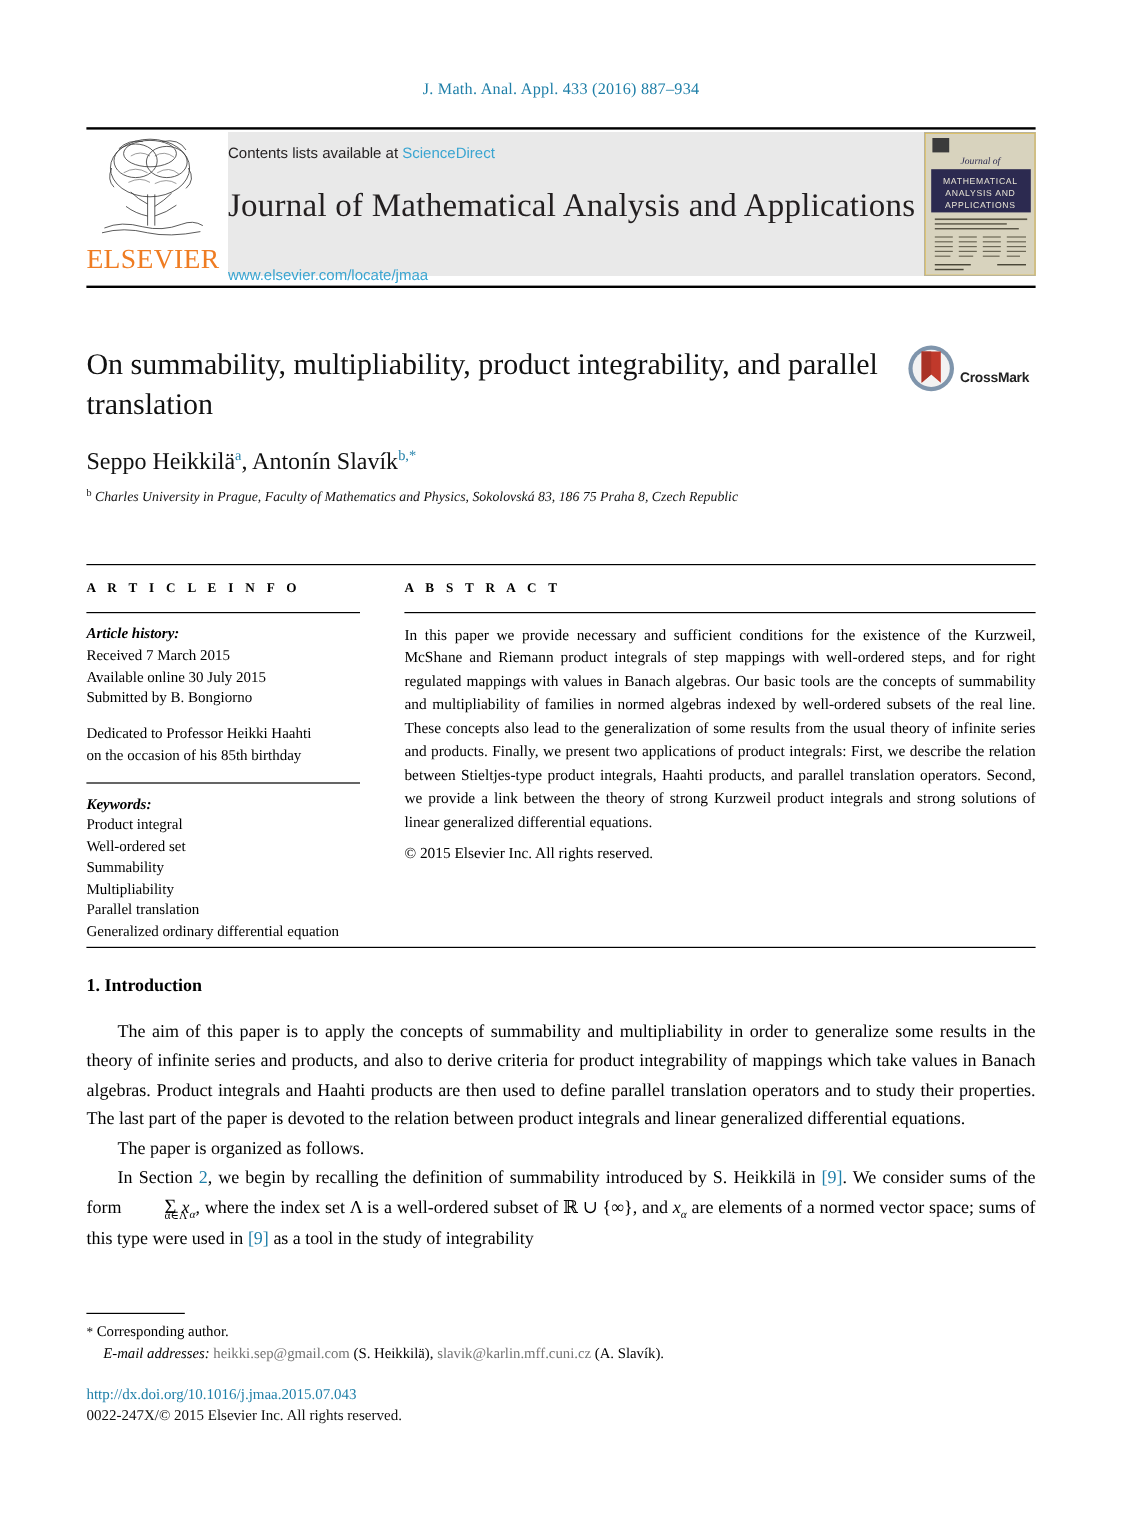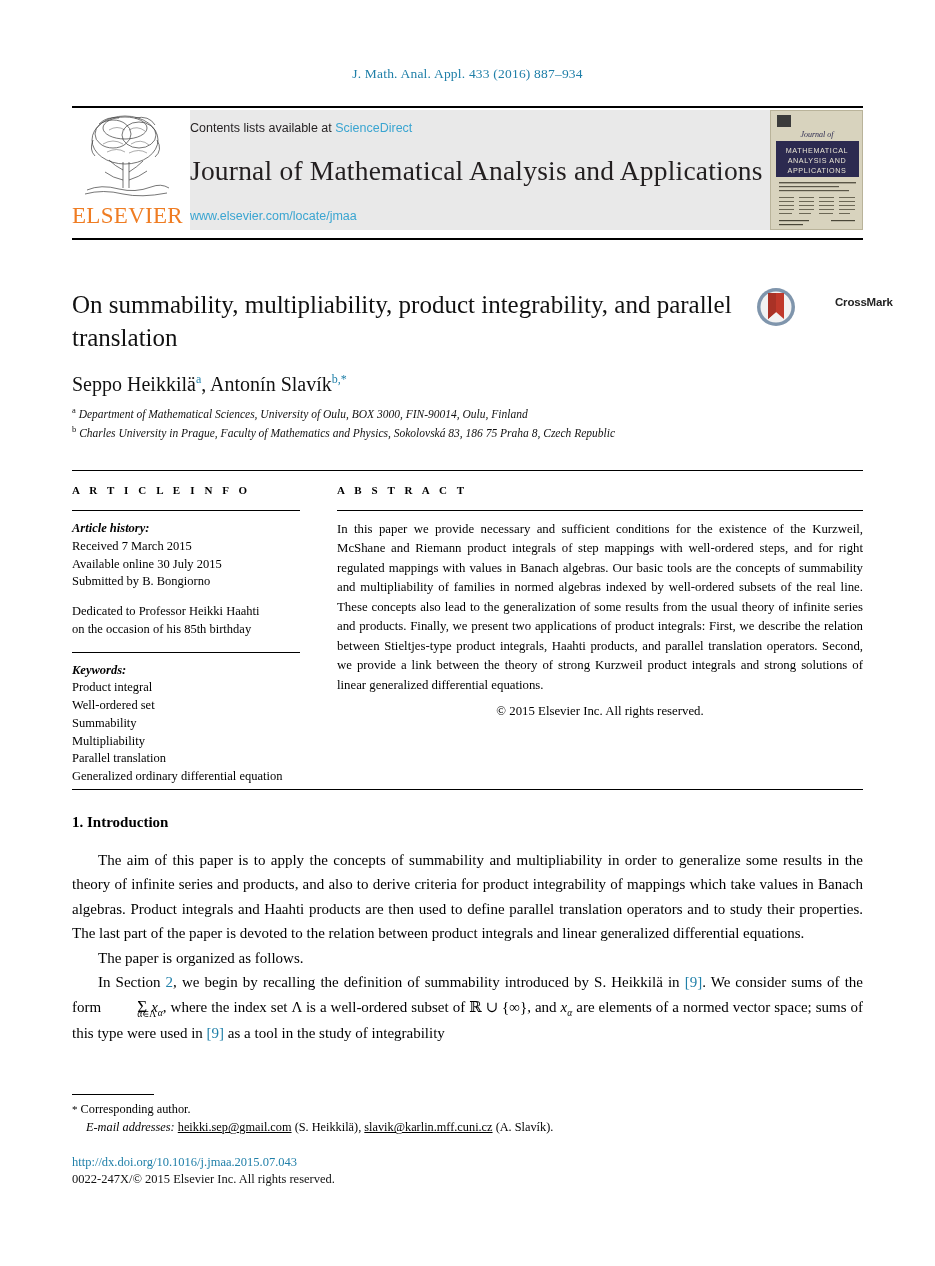--- a/index.html
+++ b/index.html
@@ -65,21 +65,21 @@
   }
   .contents-line .sd { color: #3aa5d1; }
   .journal-name {
     margin-top: 20px;
     font-family: "Liberation Serif", serif;
     font-size: 27.5px;
     color: #231f20;
     letter-spacing: 0.2px;
   }
   .hdr-url {
-    margin-top: 22px;
+    margin-top: 35px;
     font-family: "Liberation Sans", sans-serif;
     font-size: 12.5px;
     color: #3aa5d1;
   }
   .cover {
     position: absolute;
     right: 0; top: 0;
     width: 93px; height: 120px;
     background: #eab308;
     border: 1px solid #b9b39a;
@@ -98,27 +98,26 @@
     font-size: 25px;
     line-height: 1.32;
     color: #111;
   }
   .crossmark {
     position: absolute;
     right: 72px; top: 286px;
     width: 108px; height: 44px;
   }
   .cm-label {
-    position: absolute; left: 45px; top: 10px;
+    position: absolute; left: 45px; top: 23px;
     font-family: "Liberation Sans", sans-serif;
     font-size: 11.5px;
     font-weight: bold;
     color: #222;
     letter-spacing: -0.2px;
-    margin-left: 35px;
   }
 
   
   .authors {
     position: absolute;
     left: 72px; top: 372px;
     font-size: 20px;
     color: #111;
   }
   .authors sup { color: #1f7fa8; font-size: 12px; }
@@ -169,21 +168,21 @@
   .info-gap { height: 12px; }
   .kw-rule { border-top: 1px solid #000; margin-top: 13px; }
   .abstract {
     margin-top: 9px;
     font-size: 12.8px;
     line-height: 1.52;
     text-align: justify;
   }
   .copyright {
     margin-top: 9px;
-    text-align: center;
+    text-align: left;
     font-size: 12.8px;
   }
   .band-rule-bot {
     position: absolute; left: 72px; right: 72px; top: 789px;
     border-top: 1px solid #000;
   }
 
   
   .sec-head {
     position: absolute;
@@ -229,21 +228,21 @@
   }
   .footnote {
     position: absolute;
     left: 72px; top: 1100px;
     width: 791px;
     font-size: 12.3px;
     line-height: 1.5;
   }
   .footnote .star { font-size: 11px; }
   .fn-ind { padding-left: 14px; }
-  .lnk { color: #000000; text-decoration: underline; }
+  .lnk { color: #737373; }
   .em-it { font-style: italic; }
 
   .doi {
     position: absolute;
     left: 72px; top: 1155px;
     font-size: 12.5px;
     color: #1f7fa8;
   }
   .issn {
     position: absolute;
@@ -349,24 +348,20 @@
       <path d="M13 7 L29 7 L29 33 L21 26 L13 33 Z" fill="#c0392b"></path>
       <path d="M13 7 L21 7 L21 26 L13 33 Z" fill="#a93226"></path>
     </svg>
     <span class="cm-label">CrossMark</span>
   </div>
 
   <div class="authors">Seppo Heikkilä<sup>a</sup>, Antonín Slavík<sup>b,*</sup></div>
 
   <div class="affil">
     <div>
-      <sup>a</sup>
-      <span>Department of Mathematical Sciences, University of Oulu, BOX 3000, FIN-90014, Oulu, Finland</span>
-    </div>
-    <div>
       <sup>b</sup>
       <span>Charles University in Prague, Faculty of Mathematics and Physics, Sokolovská 83, 186 75 Praha 8, Czech Republic</span>
     </div>
   </div>
 
   <div class="band-rule-top"></div>
 
   <div class="col-info">
     <div class="kicker">A R T I C L E   I N F O</div>
     <div class="sub-rule"></div>

